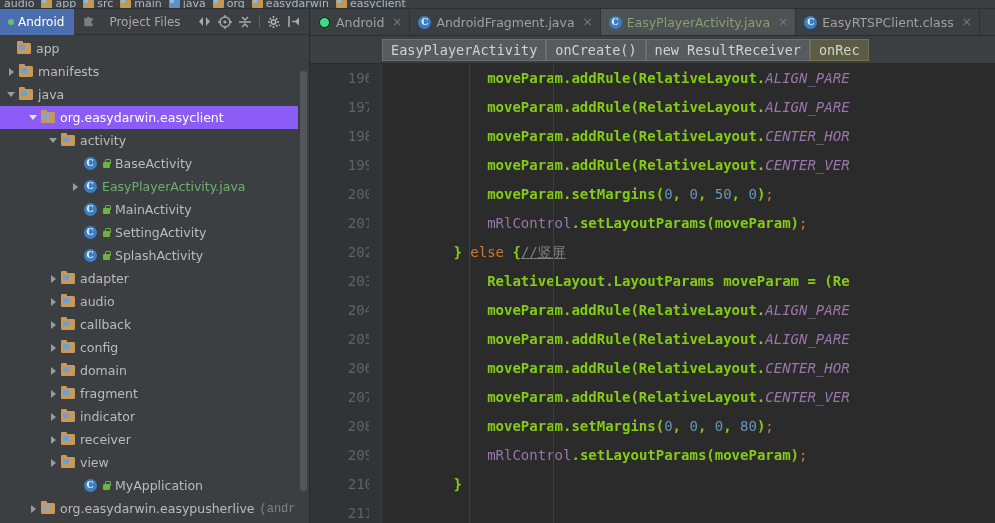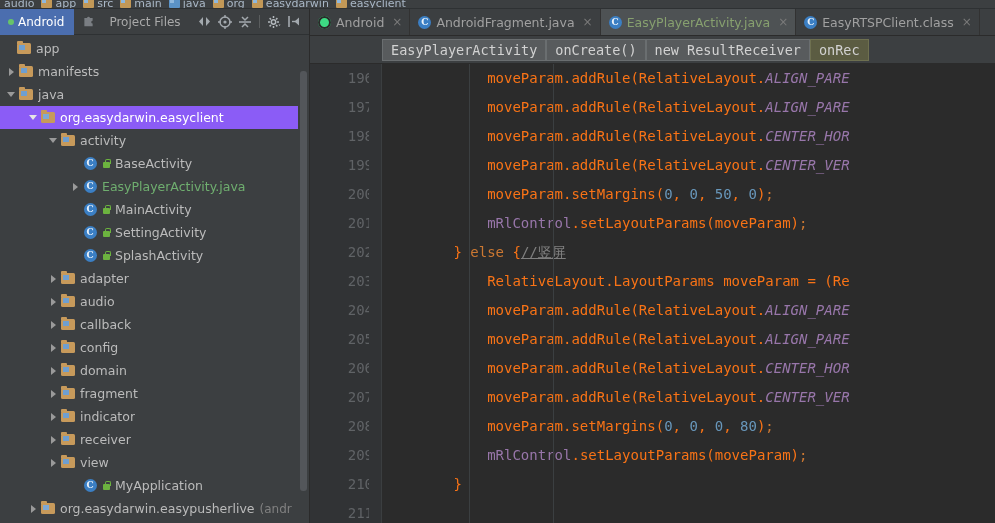--- a/index.html
+++ b/index.html
@@ -122,21 +122,21 @@
   }
   .lock::before {
     content:""; position:absolute; left:1px; top:3px; width:7px; height:6px; background:#6cb33f; border-radius:1px;
   }
   .lock::after {
     content:""; position:absolute; left:2.5px; top:0px; width:4px; height:4px;
     border:1.2px solid #6cb33f; border-bottom:none; border-radius:2px 2px 0 0;
   }
   .label { overflow: hidden; text-overflow: ellipsis; }
   .label.green { color: #6fae6f; }
-  .dim { color: #808080; font-size: 12px; margin-left: 5px; }
+  .dim { color: #808080; font-size: 12px; margin-left: 5px; font-family: Liberation Mono, monospace; }
 
   
   .i0 { padding-left: 2px; }
   .i1 { padding-left: 4px; }
   .i2 { padding-left: 26px; }
   .i3 { padding-left: 46px; }
   .i4 { padding-left: 68px; }
 
   .panel-scroll {
     position: absolute; right: 0; top: 0; width: 11px; height: 100%;
@@ -213,21 +213,21 @@
     font-family: "DejaVu Sans Mono", monospace; font-size: 14px;
     padding-left: 4px;
   }
   .cl { height: 29px; line-height: 29px; white-space: pre; color: #a9b7c6; }
   .kw   { color: #cc7832; }
   .num  { color: #6897bb; }
   .stat { color: #9876aa; font-style: italic; }
   .cmt  { color: #808080; text-decoration: underline; }
   .fld  { color: #9876aa; }
   .semi { color: #cc7832; }
-  .ident{ color: #f97316; }
+  .ident{ color: #84cc16; font-weight: bold; }
 
   
   .guide { position: absolute; top: 0; width: 1px; height: 100%; background: #3b3f41; }
 </style>
 </head>
 <body>
 
 <div class="app">
 
   <div class="top-crumbs">

